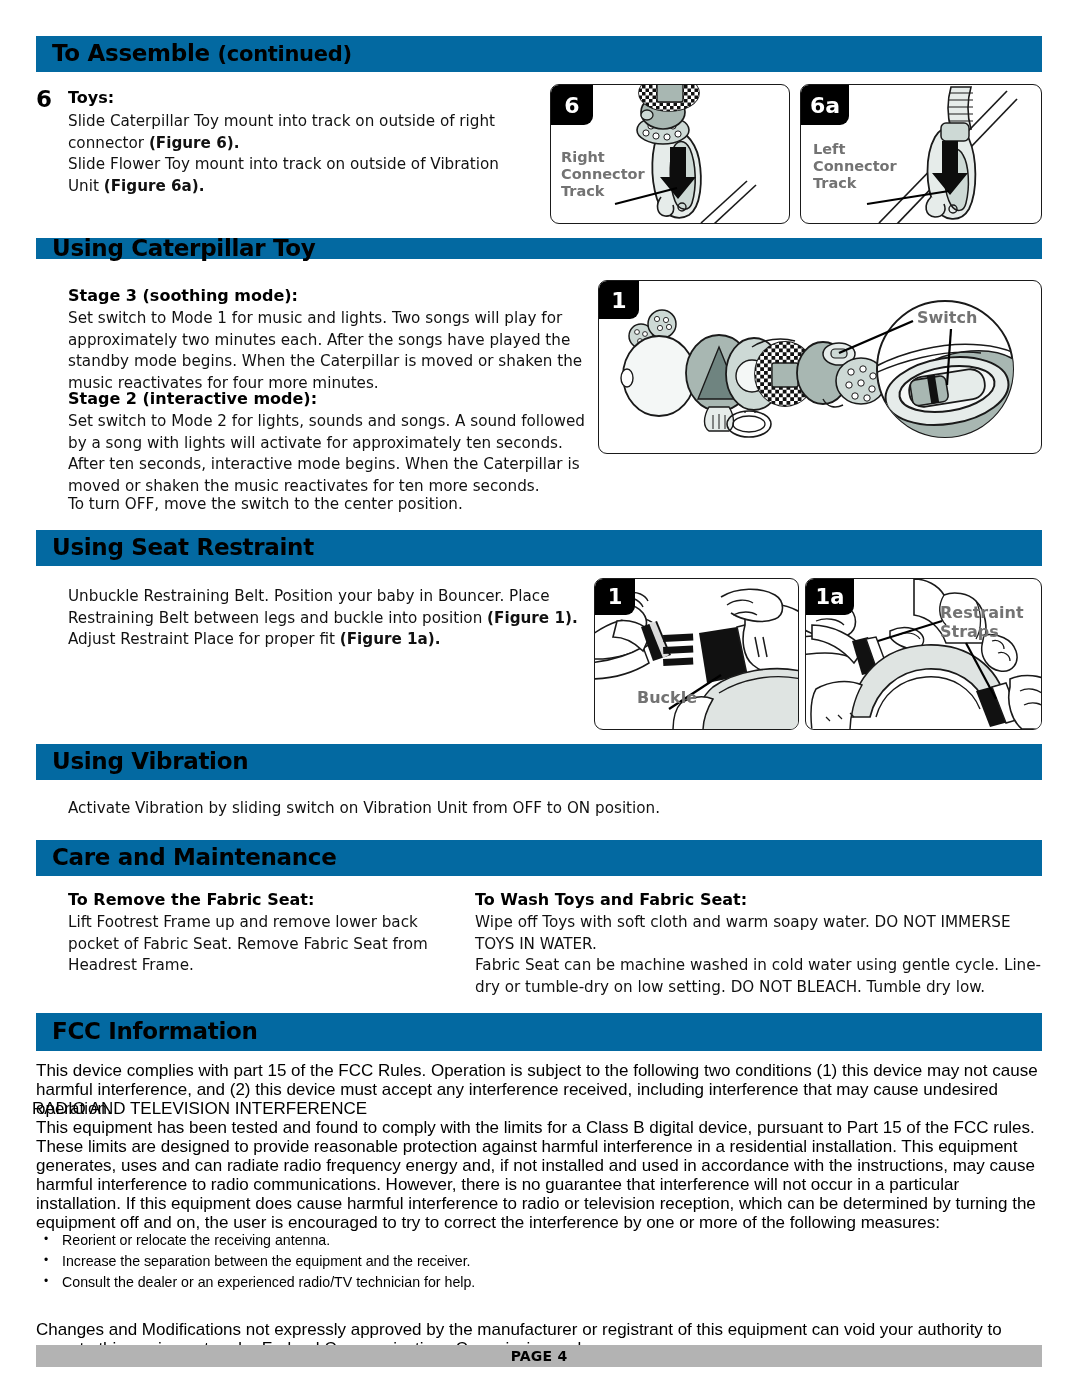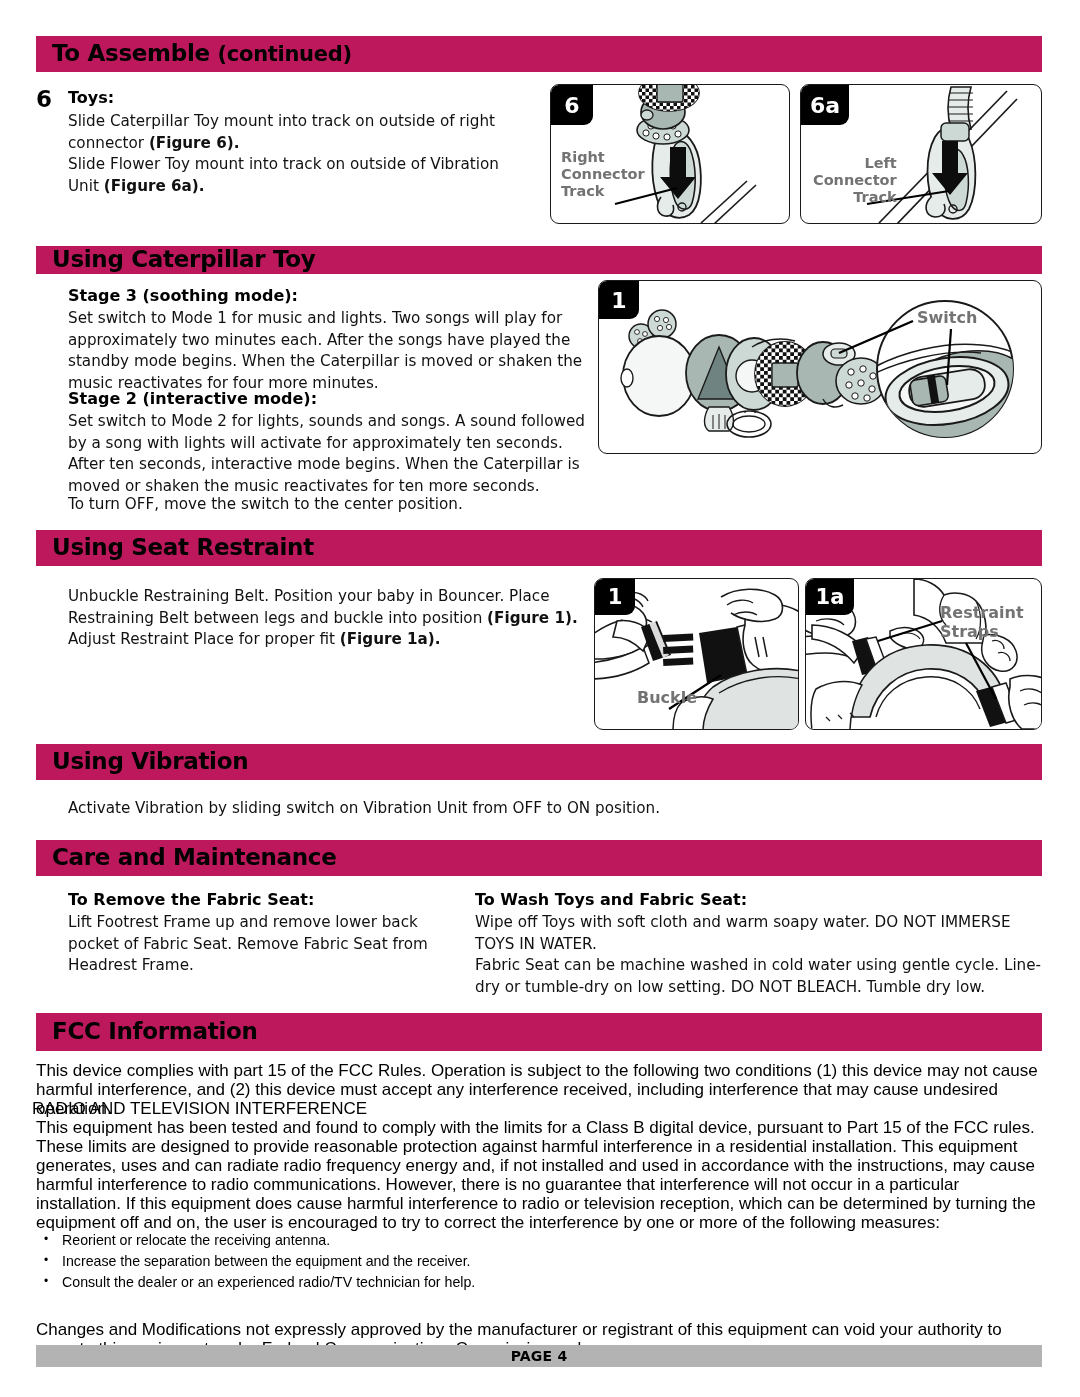--- a/index.html
+++ b/index.html
@@ -18,21 +18,21 @@
   .page {
     position: absolute;
     left: 0; top: 0;
     width: 1080px;
     height: 1397px;
   }
 
   
   .bar {
     position: absolute;
-    background: #be185d;
+    background: #0369a1;
     box-sizing: border-box;
   }
   .bar .bar-title {
     position: absolute;
     left: 16px;
     top: 50%;
     transform: translateY(-52%);
     font-family: "DejaVu Sans", sans-serif;
     font-weight: bold;
     font-size: 23px;
@@ -245,26 +245,26 @@
 
       <path d="M130 112 C122 120 124 131 134 132 C142 132 146 126 143 119" fill="#e6ecea" stroke="#1a1a1a" stroke-width="1.6"></path>
       <circle cx="152" cy="124" r="4" fill="none" stroke="#1a1a1a" stroke-width="1.4"></circle>
 
       <g>
         <path d="M141 56 L157 56 L157 88 L167 88 L149 110 L131 88 L141 88 Z" fill="#0d0d0d"></path>
       </g>
 
       <path d="M66 119 L148 106" stroke="#000" stroke-width="2.2" fill="none"></path>
     </svg>
-    <div class="fig-label" style="left:12px; top:70px;text-align:right;">Left
+    <div class="fig-label" style="left:12px; top:56px;">Left
 Connector
 Track</div>
   </div>
 
-  <div class="bar" style="left:36px; top:238px; width:1006px; height:28px;margin-top:8px;">
+  <div class="bar" style="left:36px; top:238px; width:1006px; height:21px;">
     <div class="bar-title">Using Caterpillar Toy</div>
   </div>
 
   <div class="sub-head" style="left:68px; top:286px;">Stage 3 (soothing mode):</div>
   <div class="body-text" style="left:68px; top:308px; width:516px;">Set switch to Mode 1 for music and lights. Two songs will play for approximately two minutes each. After the songs have played the standby mode begins. When the Caterpillar is moved or shaken the music reactivates for four more minutes.</div>
   <div class="sub-head" style="left:68px; top:389px;">Stage 2 (interactive mode):</div>
   <div class="body-text" style="left:68px; top:411px; width:524px;">Set switch to Mode 2 for lights, sounds and songs. A sound followed by a song with lights will activate for approximately ten seconds. After ten seconds, interactive mode begins. When the Caterpillar is moved or shaken the music reactivates for ten more seconds.</div>
   <div class="body-text" style="left:68px; top:494px; width:520px;">To turn OFF, move the switch to the center position.</div>
 
   <div class="figbox" style="left:598px; top:280px; width:444px; height:174px;">

